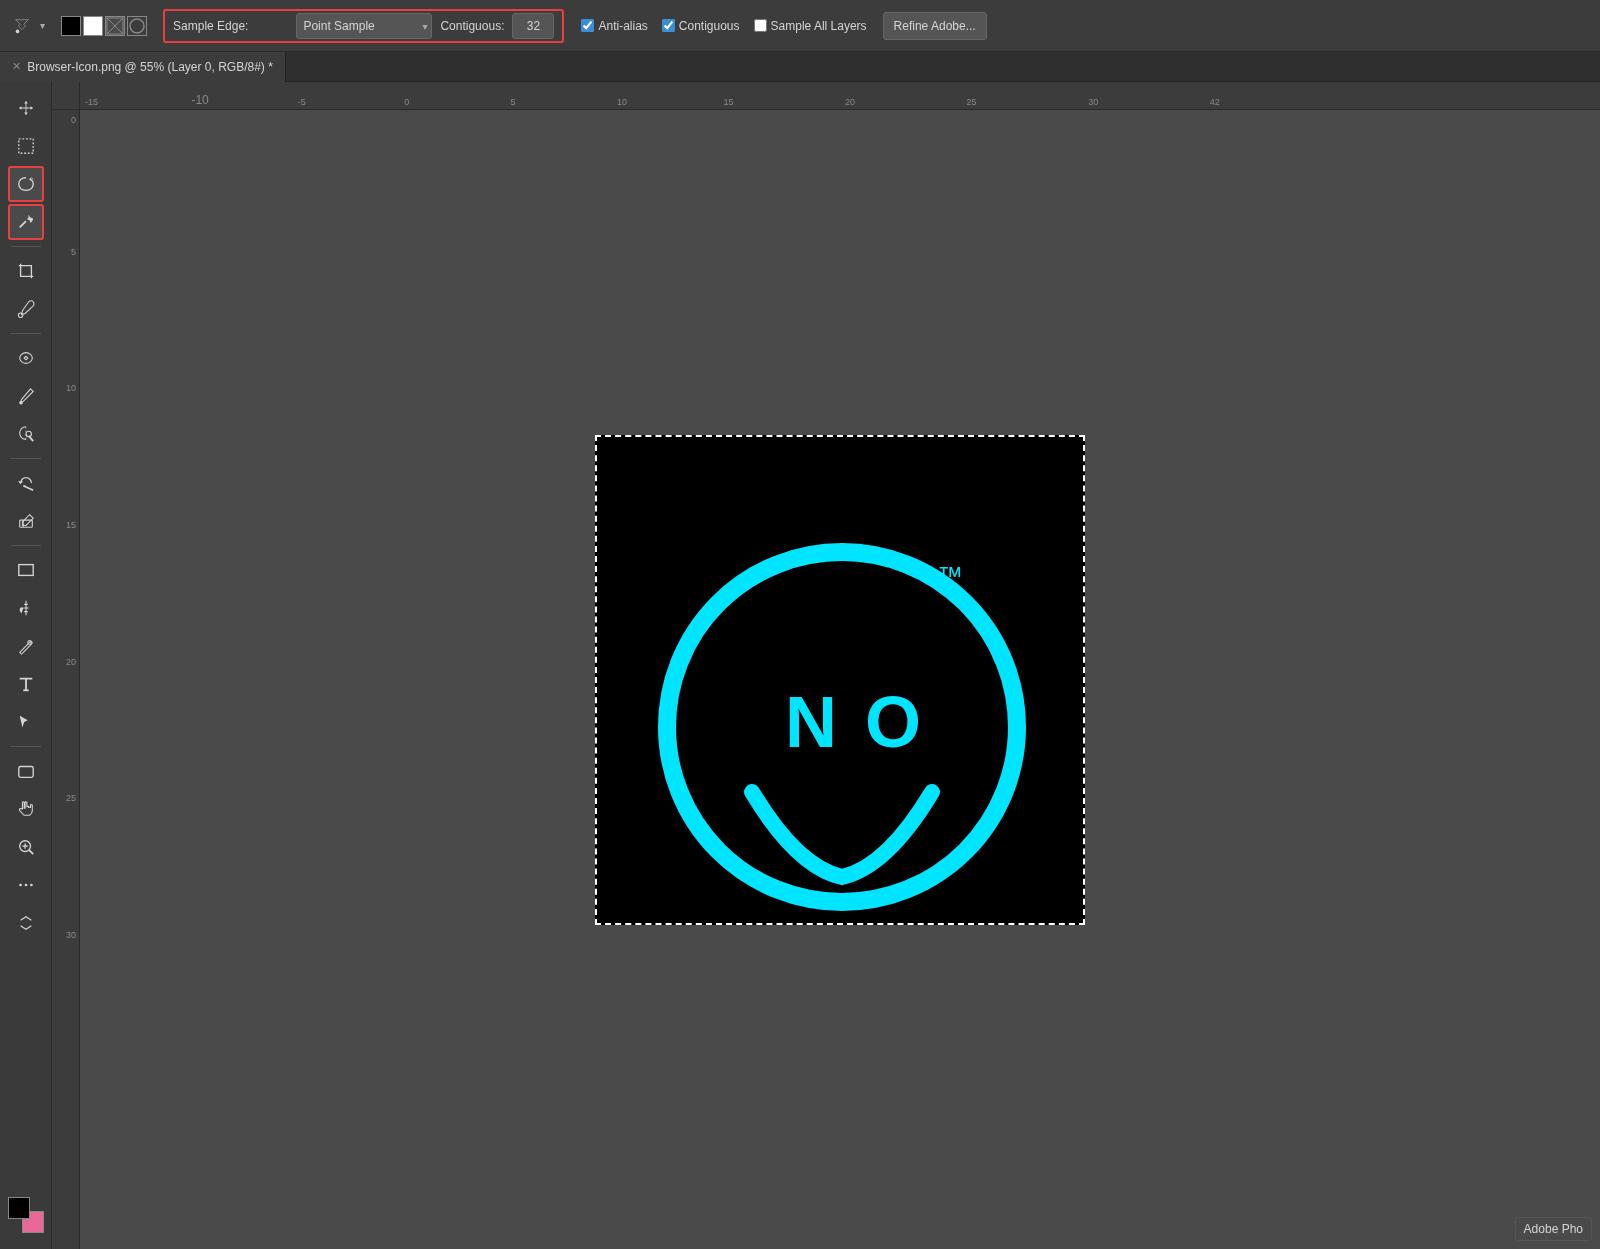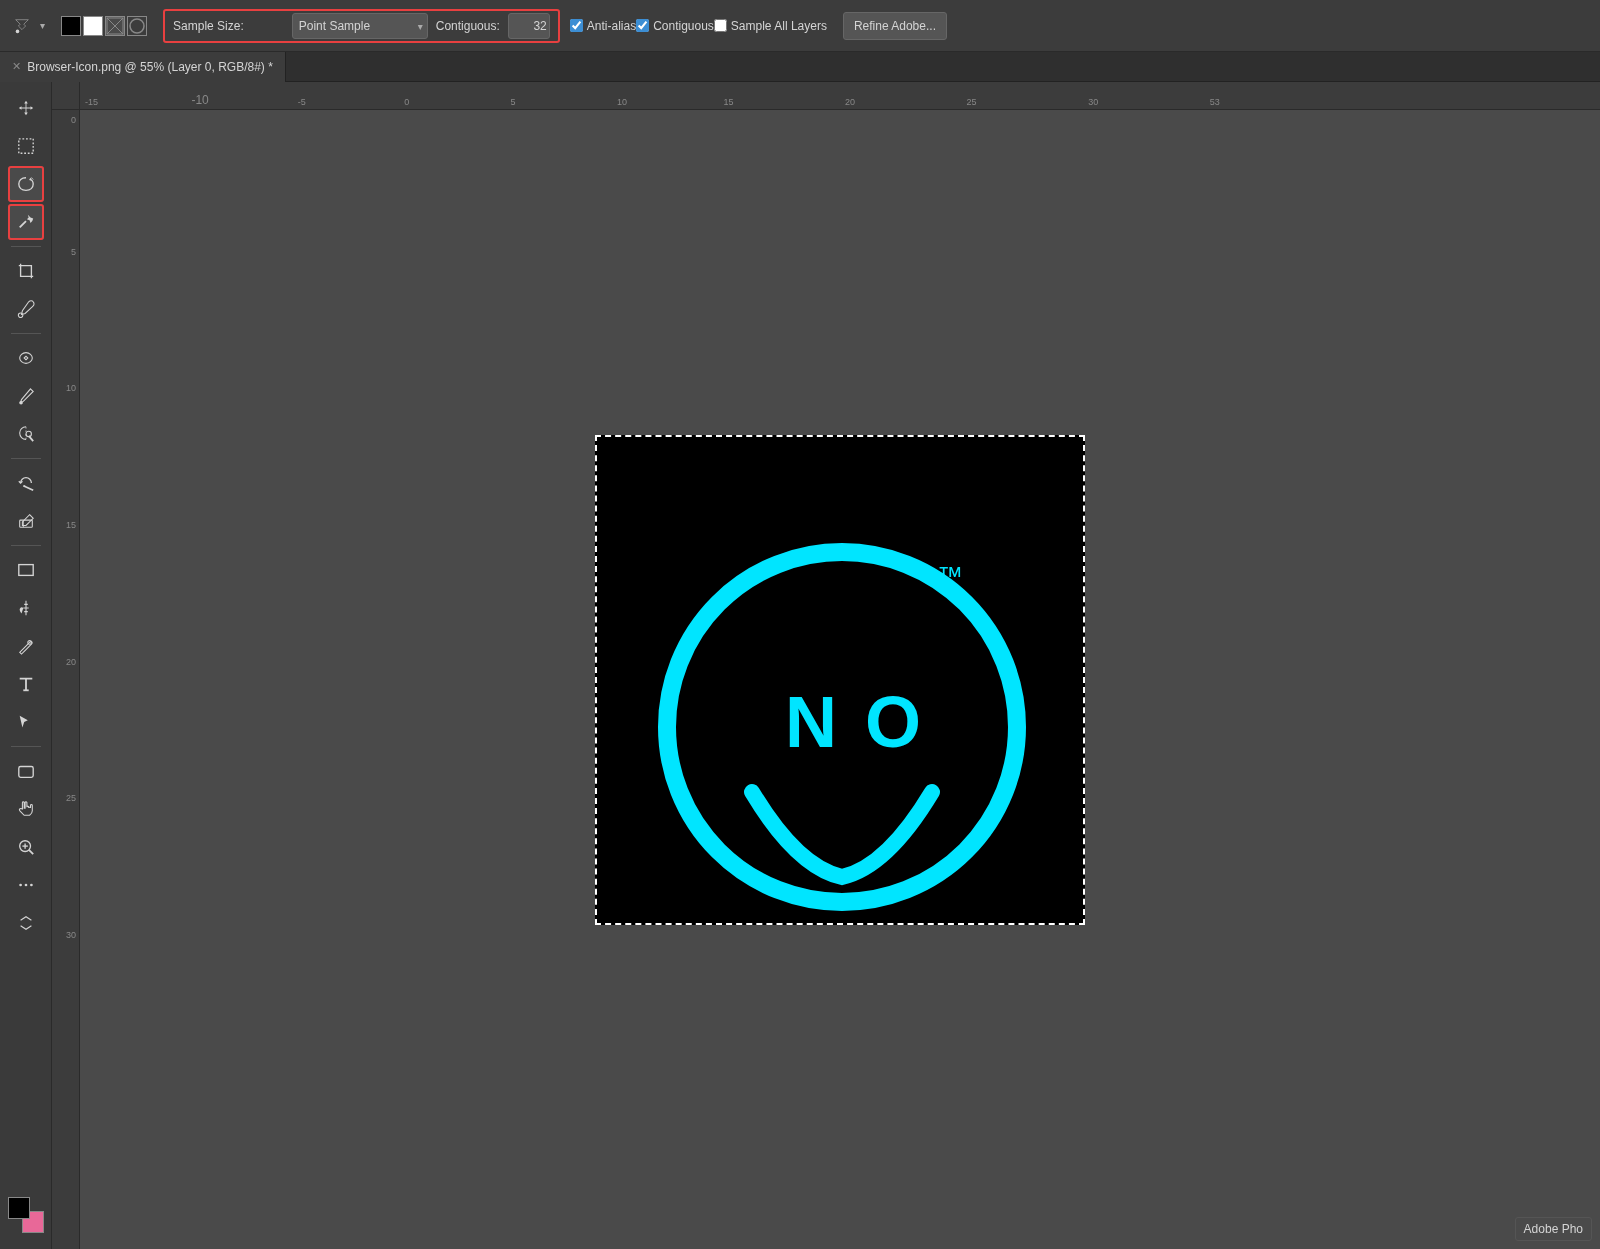--- a/index.html
+++ b/index.html
@@ -113,28 +113,29 @@
 
     .tolerance-input {
       background: #555;
       color: #d4d4d4;
       border: 1px solid #666;
       border-radius: 3px;
       padding: 2px 2px;
       font-size: 12px;
       height: 26px;
       width: 42px;
-      text-align: right;
+      text-align: center;
     }
 
     
     .checkboxes-area {
       display: flex;
       align-items: center;
-      margin-left: 2px;
+      gap: 14px;
+      margin-left: 9px;
     }
 
     .checkbox-item {
       display: flex;
       align-items: center;
       gap: 4px;
       cursor: pointer;
     }
 
     .checkbox-item input[type="checkbox"] {
@@ -397,21 +398,21 @@
       </svg>
     </div>
     <div class="swatch-block" style="background:#3c3c3c;">
       <svg width="18" height="18" viewBox="0 0 18 18">
         <circle cx="9" cy="9" r="7" fill="none" stroke="#888" stroke-width="1.5"></circle>
       </svg>
     </div>
   </div>
 
   <div class="options-bar-highlighted">
-    <span class="options-label">Sample Size:</span>
+    <span class="options-label">Sample Edge:</span>
     <div class="select-wrapper">
       <select class="options-select">
         <option>Point Sample</option>
         <option>3 by 3 Average</option>
         <option>5 by 5 Average</option>
         <option>11 by 11 Average</option>
         <option>31 by 31 Average</option>
         <option>51 by 51 Average</option>
         <option>101 by 101 Average</option>
       </select>
@@ -624,21 +625,21 @@
         <span style="position:absolute; bottom:2px; left:calc(0% + 5px); font-size:9px; color:#888;">-15</span>
         <span style="position:absolute; bottom:2px; left:calc(7% + 5px); font-size:12px; color:#888;">-10</span>
         <span style="position:absolute; bottom:2px; left:calc(14% + 5px); font-size:9px; color:#888;">-5</span>
         <span style="position:absolute; bottom:2px; left:calc(21% + 5px); font-size:9px; color:#888;">0</span>
         <span style="position:absolute; bottom:2px; left:calc(28% + 5px); font-size:9px; color:#888;">5</span>
         <span style="position:absolute; bottom:2px; left:calc(35% + 5px); font-size:9px; color:#888;">10</span>
         <span style="position:absolute; bottom:2px; left:calc(42% + 5px); font-size:9px; color:#888;">15</span>
         <span style="position:absolute; bottom:2px; left:calc(50% + 5px); font-size:9px; color:#888;">20</span>
         <span style="position:absolute; bottom:2px; left:calc(58% + 5px); font-size:9px; color:#888;">25</span>
         <span style="position:absolute; bottom:2px; left:calc(66% + 5px); font-size:9px; color:#888;">30</span>
-        <span style="position:absolute; bottom:2px; left:calc(74% + 5px); font-size:9px; color:#888;">53</span>
+        <span style="position:absolute; bottom:2px; left:calc(74% + 5px); font-size:9px; color:#888;">42</span>
       </div>
     </div>
 
     <div id="ruler-left">
       <div style="position:relative; width:100%; height:100%; padding-top: 8px;">
         <span style="position:absolute; top:5px; right:3px; font-size:9px; color:#888;">0</span>
         <span style="position:absolute; top:12%; right:3px; font-size:9px; color:#888;">5</span>
         <span style="position:absolute; top:24%; right:3px; font-size:9px; color:#888;">10</span>
         <span style="position:absolute; top:36%; right:3px; font-size:9px; color:#888;">15</span>
         <span style="position:absolute; top:48%; right:3px; font-size:9px; color:#888;">20</span>

